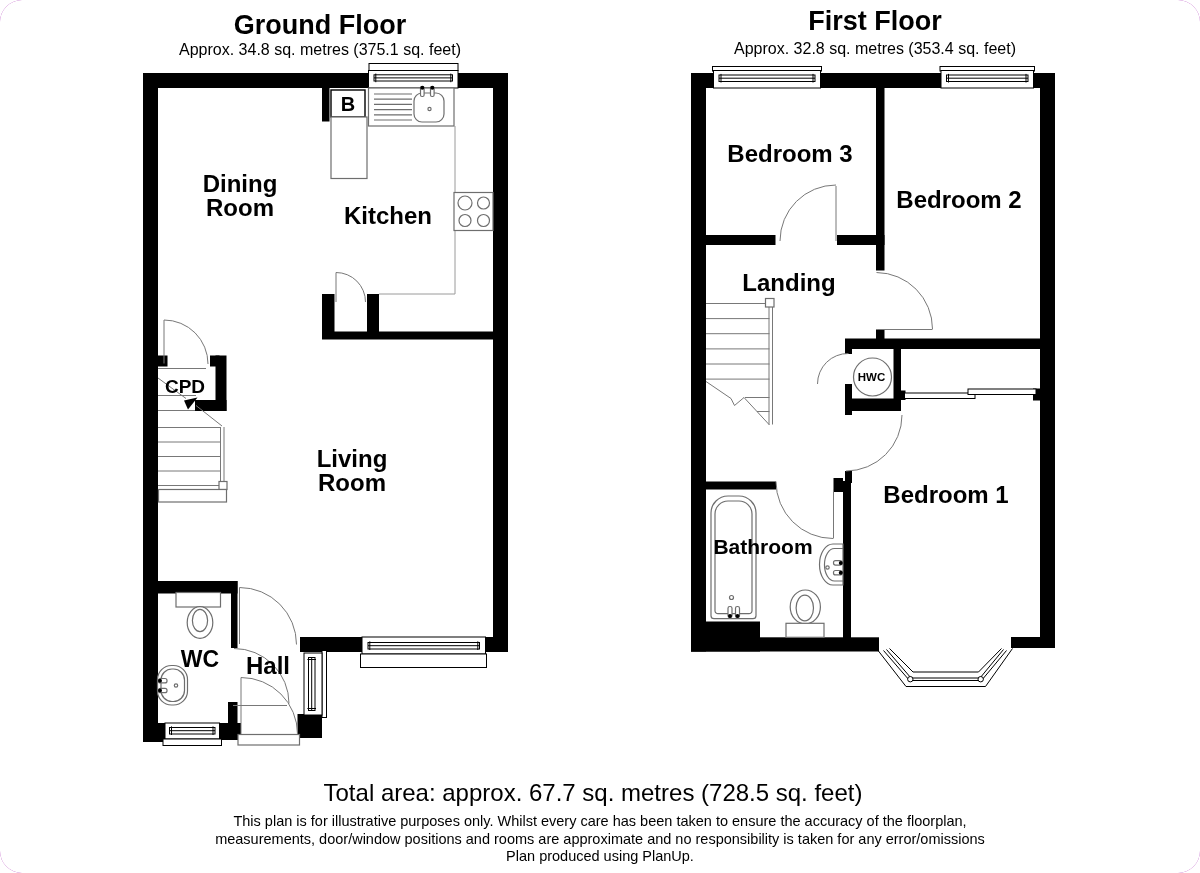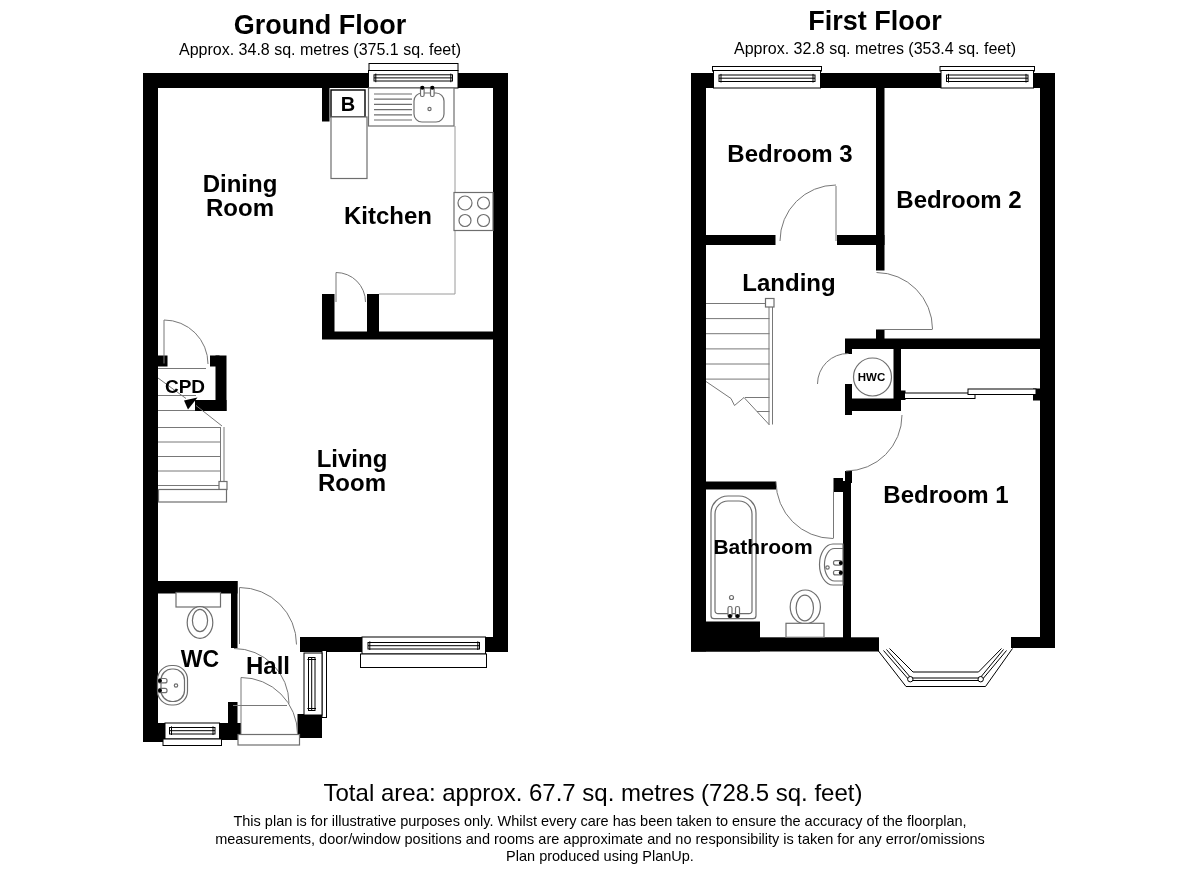--- a/index.html
+++ b/index.html
@@ -1,16 +1,16 @@
 <!DOCTYPE html>
 <html><head>
 <meta charset="utf-8">
 <style>
   html,body{margin:0;padding:0;background:#fff;}
-  .wrap{width:1200px;height:873px;position:relative;background:#a21caf;overflow:hidden;}
+  .wrap{width:1200px;height:873px;position:relative;background:#a21caf;overflow:hidden;border-radius:22px;}
   text{font-family:"Liberation Sans",sans-serif;fill:#000;}
   .ttl{font-size:27px;font-weight:bold;text-anchor:middle;}
   .sub{font-size:16px;text-anchor:middle;}
   .room{font-size:24px;font-weight:bold;text-anchor:middle;}
   .wall{fill:#000;stroke:none;}
   .win{fill:#fff;stroke:#000;stroke-width:1;}
   .winl{stroke:#000;stroke-width:1;fill:none;}
   .fx{fill:#fff;stroke:#6e6e6e;stroke-width:1.2;}
   .fxl{stroke:#6e6e6e;stroke-width:1.2;fill:none;}
   .arc{stroke:#787878;stroke-width:1;fill:none;}

